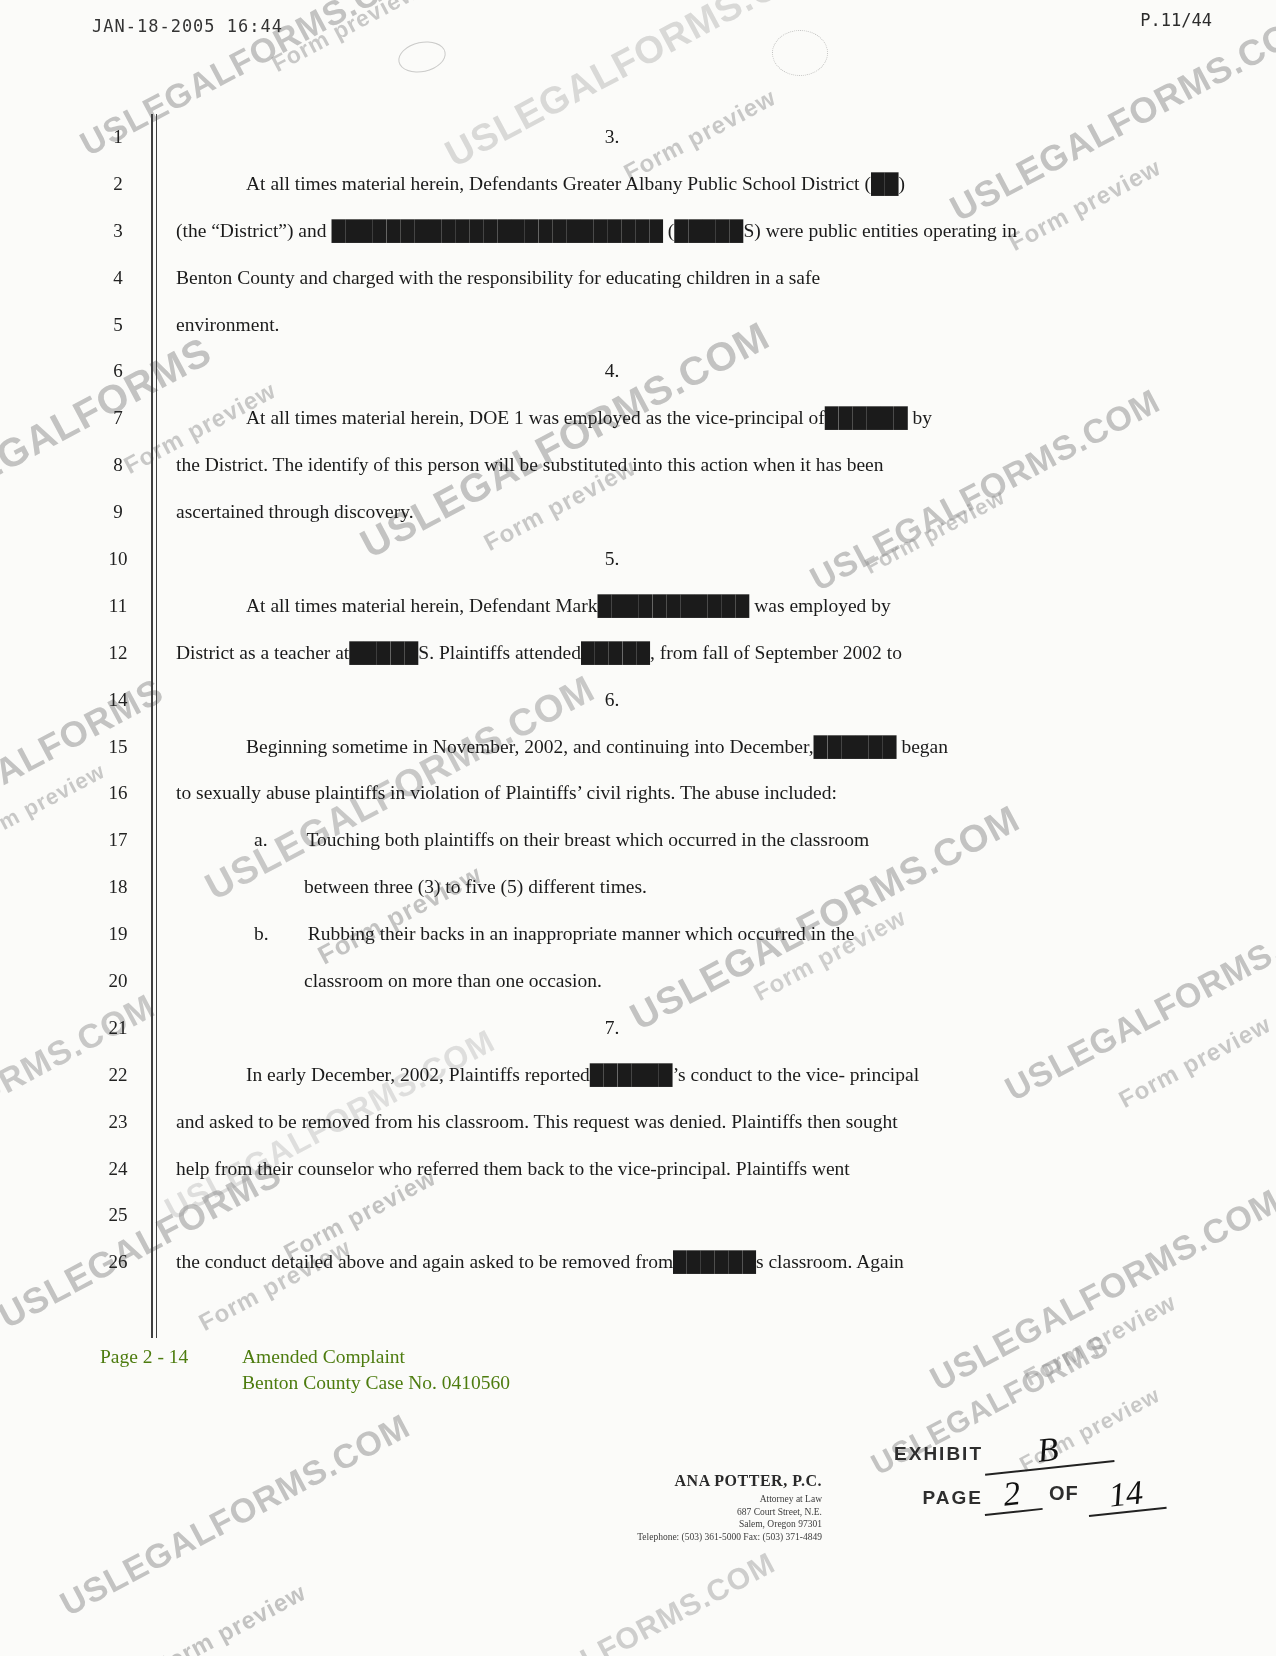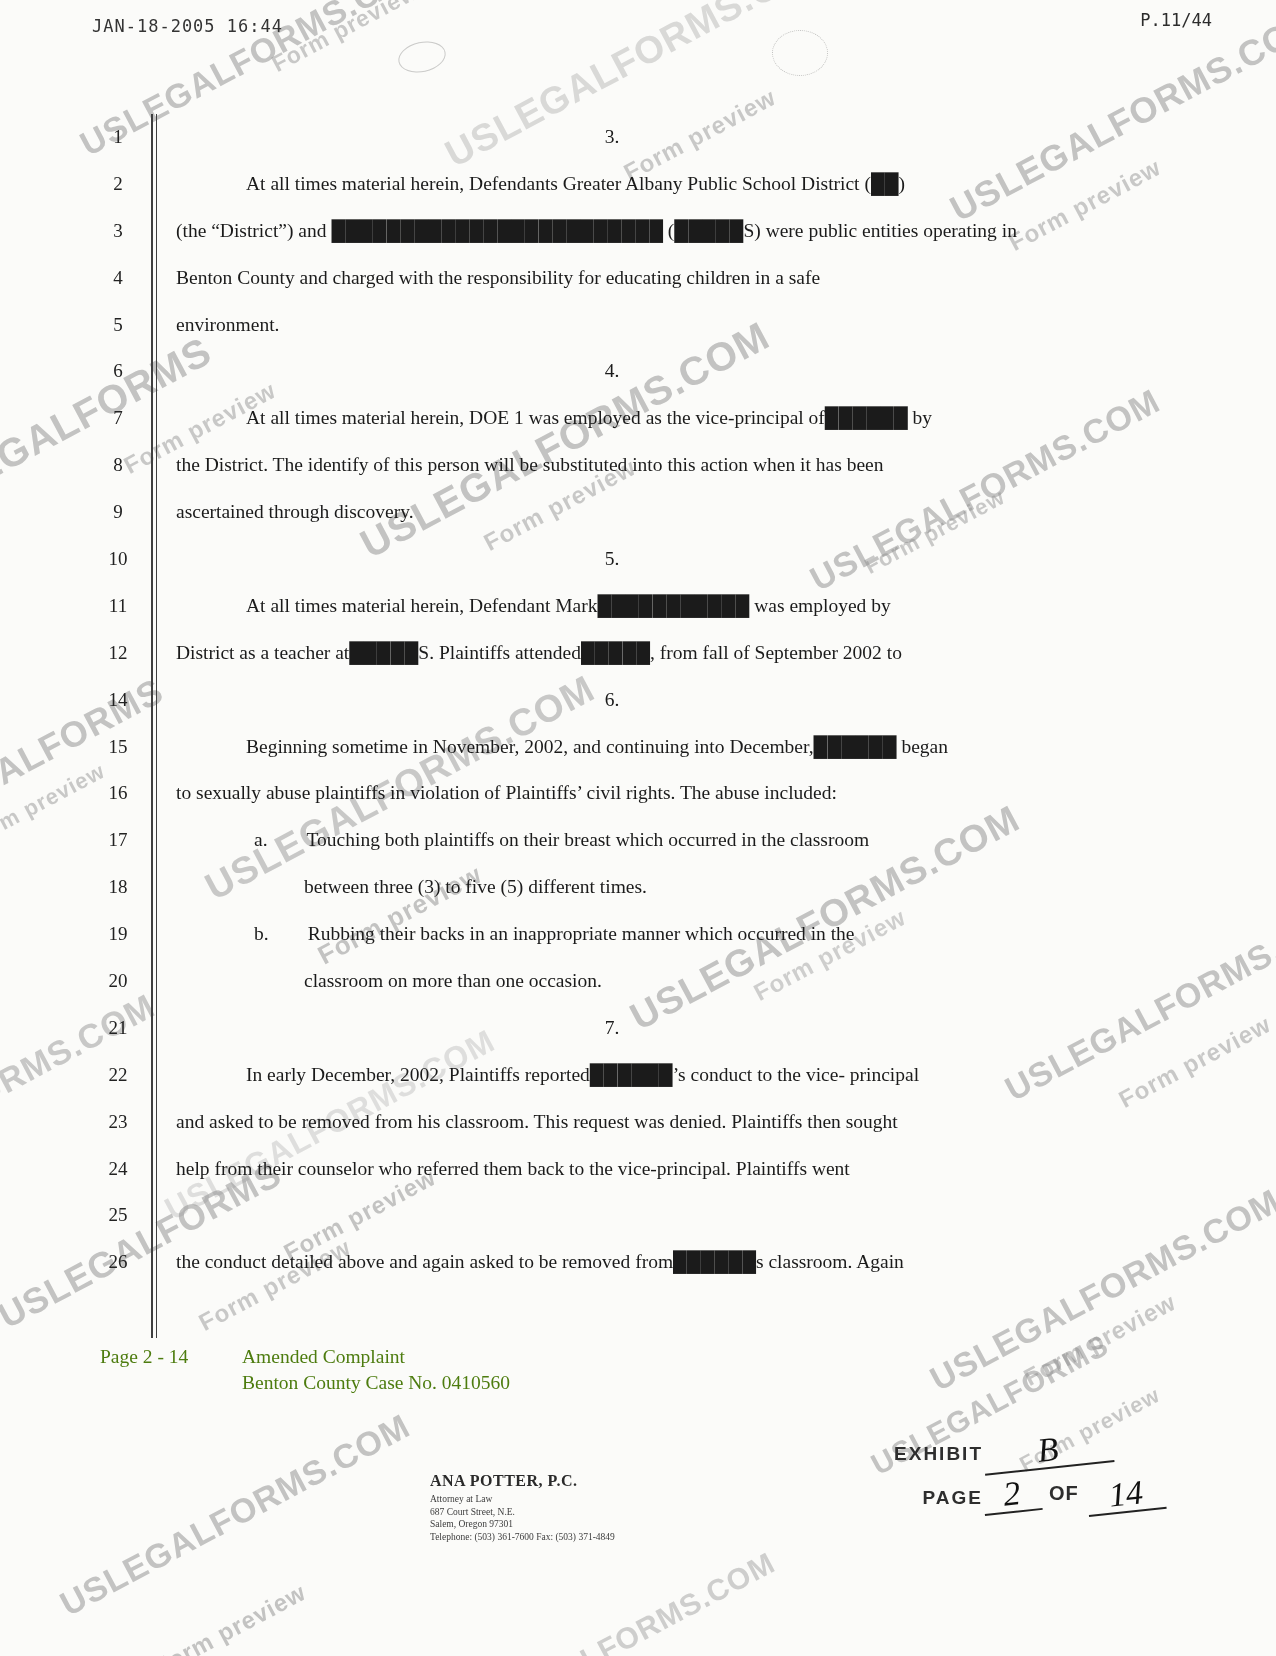--- a/index.html
+++ b/index.html
@@ -36,21 +36,21 @@
   .line-text { display:block; margin-left:176px; width:872px; }
   .c .line-text { text-align:center; }
   .ind-p .line-text { text-indent:70px; }
   .ind-a .line-text { text-indent:78px; }
   .ind-b .line-text { text-indent:128px; }
   
   .footer { position:absolute; left:100px; top:1346px; font-size:19.5px; color:#4d7c0f; }
   .footer .pg { display:inline-block; width:142px; }
   .footer .case { margin-left:142px; margin-top:4px; }
   
-  .attorney { position:absolute; left:430px; top:1472px; width:380px; text-align:left; color:#2a2a2a; }
+  .attorney { position:absolute; left:442px; top:1472px; width:380px; text-align:right; color:#2a2a2a; }
   .attorney .name { font-size:16px; font-weight:bold; letter-spacing:0.5px; margin-bottom:3px; }
   .attorney .sub { font-size:9.5px; line-height:12.5px; color:#3c3c3c; }
   
   .exhibit { position:absolute; left:885px; top:1425px; width:310px; font-family:"Liberation Sans","DejaVu Sans",sans-serif; color:#2e2e2e; }
   .ex-row { display:flex; align-items:flex-end; height:44px; }
   .ex-label { font-weight:bold; font-size:19px; letter-spacing:2px; width:98px; padding-bottom:4px;text-align:right; }
   .ex-of { font-weight:bold; font-size:20px; letter-spacing:1px; margin:4px 8px; padding-bottom:4px; }
   .ex-value {
     display:inline-block; border-bottom:2px solid #222;
     font-family:"Liberation Serif","DejaVu Serif",serif; font-style:italic;
@@ -218,21 +218,21 @@
       <span class="pg">Page 2 - 14</span><span>Amended Complaint</span>
     </div>
     <div class="case">Benton County Case No.  0410560</div>
   </div>
 
   <div class="attorney">
     <div class="name">ANA POTTER, P.C.</div>
     <div class="sub">Attorney at Law</div>
     <div class="sub">687 Court Street, N.E.</div>
     <div class="sub">Salem, Oregon 97301</div>
-    <div class="sub">Telephone: (503) 361-7600   Fax: (503) 371-4849</div>
+    <div class="sub">Telephone: (503) 361-5000   Fax: (503) 371-4849</div>
   </div>
 
   <div class="exhibit">
     <div class="ex-row">
       <span class="ex-label">EXHIBIT</span>
       <span class="ex-value ex-b">B</span>
     </div>
     <div class="ex-row">
       <span class="ex-label">PAGE</span>
       <span class="ex-value ex-pn">2</span>

